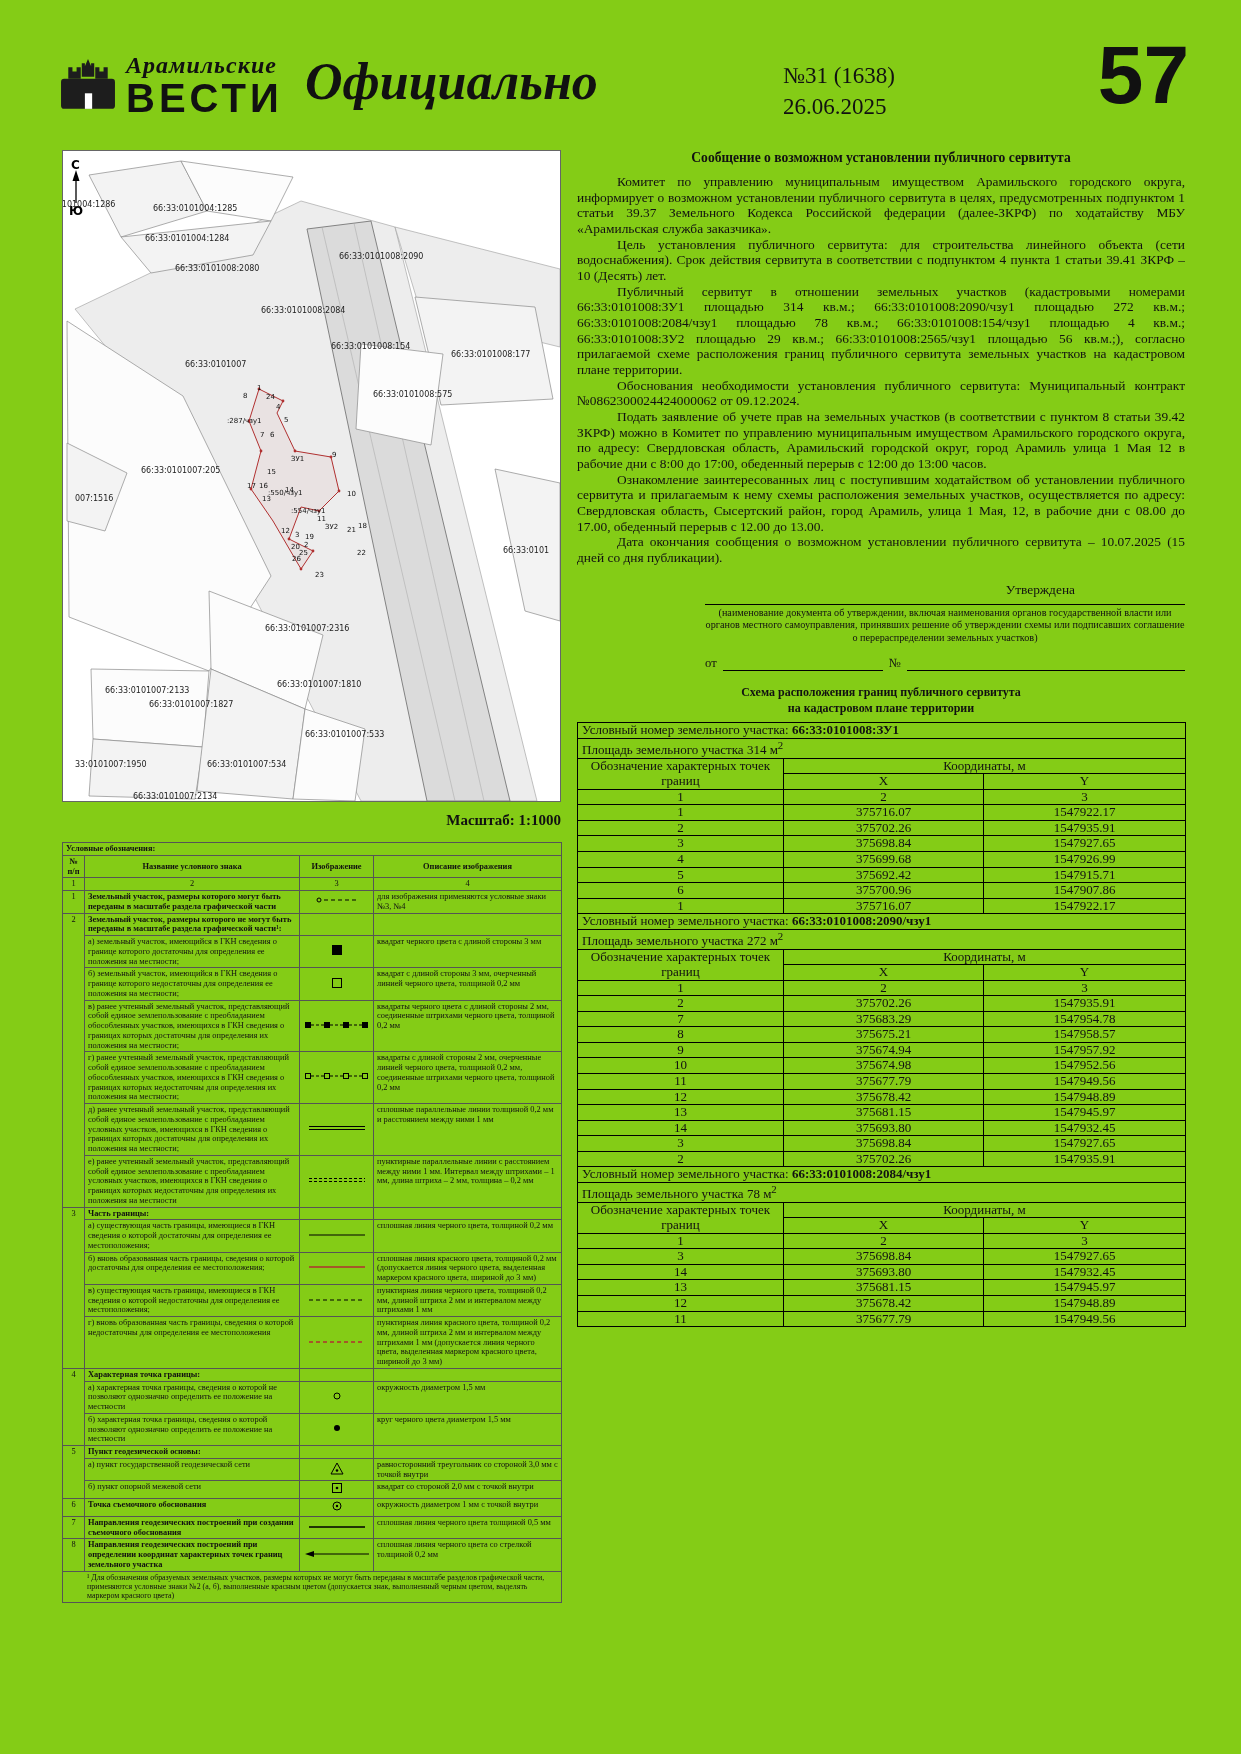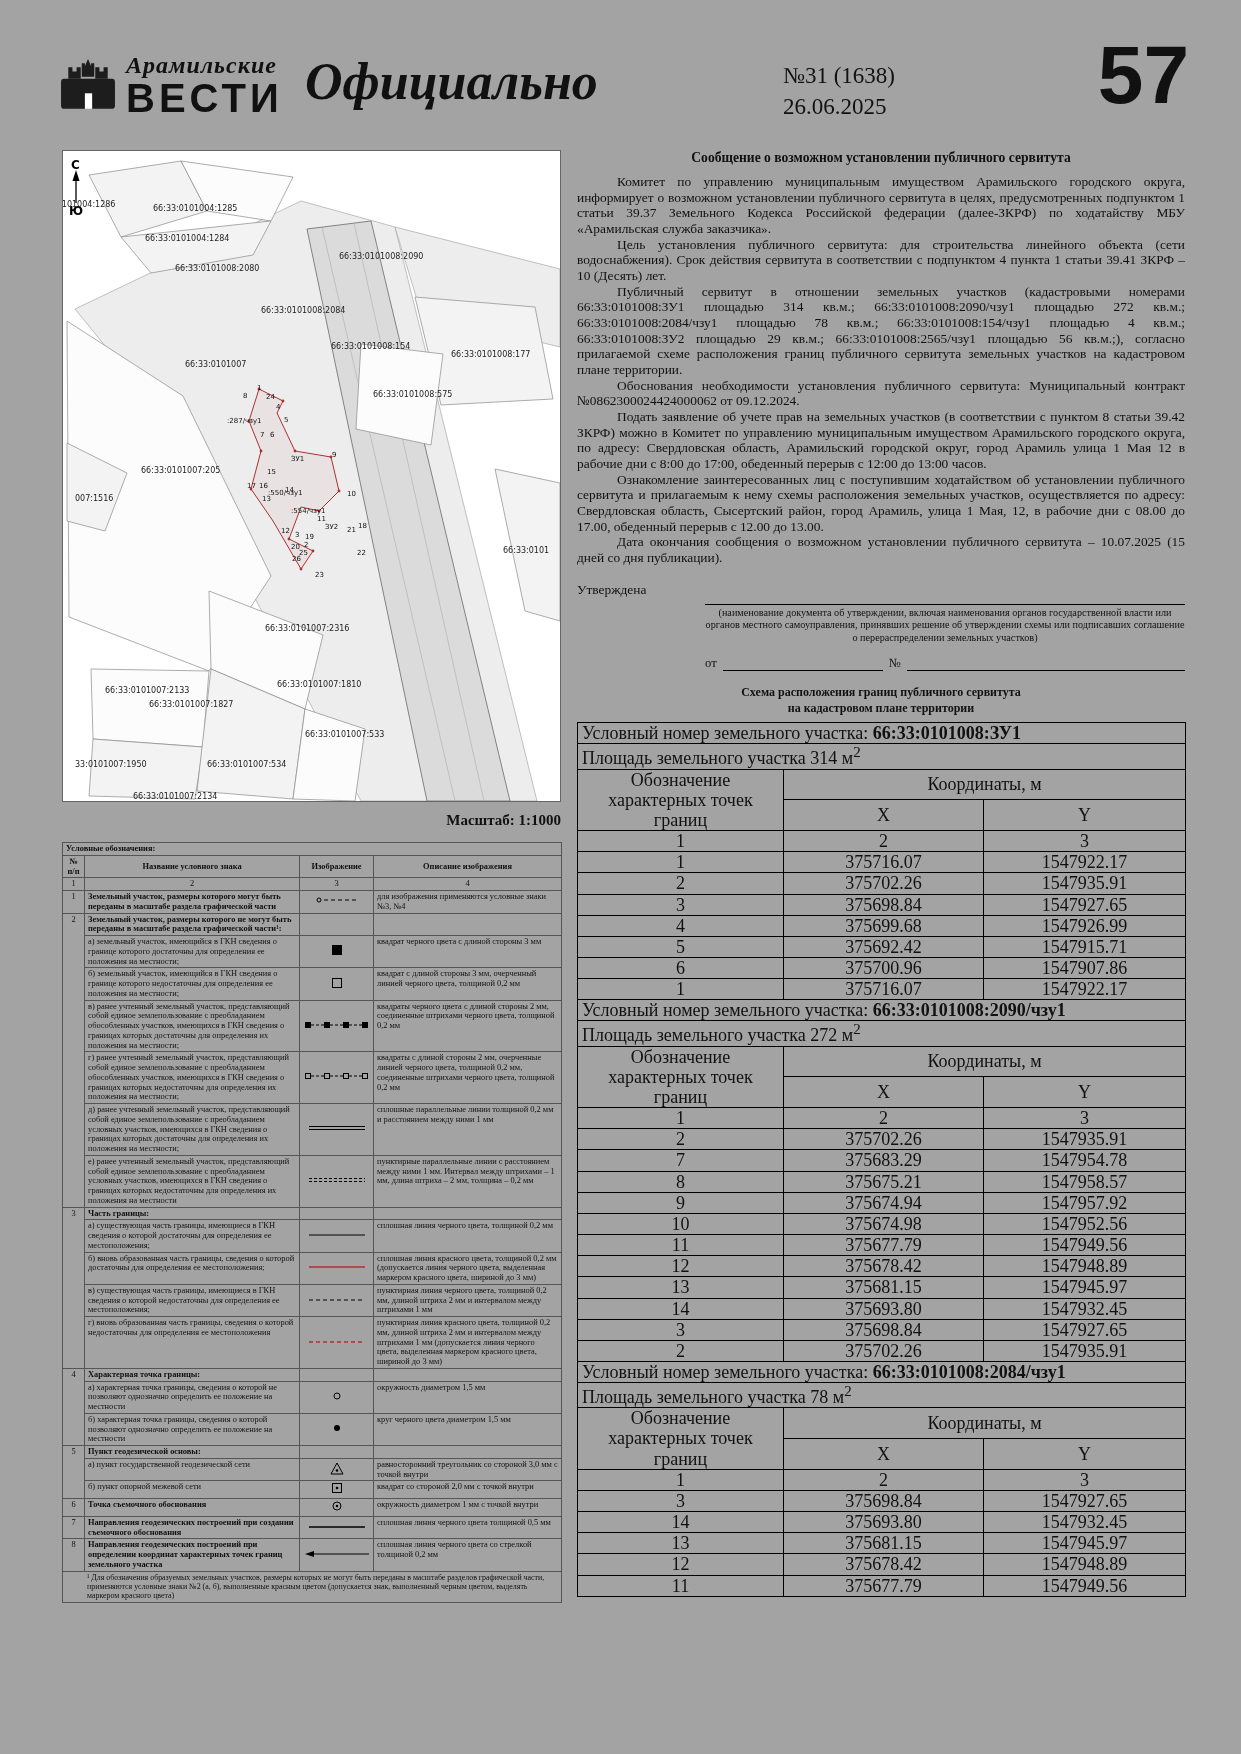--- a/index.html
+++ b/index.html
@@ -1,18 +1,18 @@
 <!DOCTYPE html>
 <html style="--accent-red: #b03030;"><head>
 <meta charset="utf-8">
 <style>
   * { margin:0; padding:0; box-sizing:border-box; }
   html,body { background:#fff; }
   .page {
-    position:relative; width:1241px; height:1754px; background:#a3a3a3;
+    position:relative; width:1241px; height:1754px; background:#84cc16;
     font-family:"Liberation Serif", serif; color:#111; overflow:hidden;
   }
   
   .brand { position:absolute; left:60px; top:52px; display:flex; gap:10px; align-items:center; }
   .brand-top { font-style:italic; font-size:24px; font-weight:bold; letter-spacing:1px; }
   .brand-bottom { font-family:"Liberation Sans", sans-serif; font-weight:900; font-size:40px; letter-spacing:4px; line-height:0.95; }
   .section-title { position:absolute; left:305px; top:52px; font-size:52px; font-style:italic; font-weight:bold; font-family:"Liberation Serif", serif; }
   .issue-block { position:absolute; left:783px; top:60px; font-size:23px; line-height:1.35; }
   .page-num { position:absolute; right:52px; top:28px; font-size:82px; font-weight:bold; font-family:"Liberation Sans", sans-serif; }
   
@@ -36,29 +36,29 @@
   .lt-head td { text-align:center; font-weight:bold; vertical-align:middle; }
   .lt-nums td { text-align:center; }
   .legend-table td.num { text-align:center; }
   .legend-table td.sym { text-align:center; vertical-align:middle; }
   .legend-table td.bold-name { font-weight:bold; }
   .legend-table td.footnote { font-size:7.9px; line-height:1.2;padding-left:24px; }
   
   .right-col { position:absolute; left:577px; top:150px; width:608px; }
   .article-title { font-weight:bold; text-align:center; font-size:13.6px; margin-bottom:8px; }
   .article-body p { text-align:justify; text-indent:40px; font-size:13.4px; line-height:1.17; margin:0; }
-  .approved { margin-top:16px; padding-right:110px; font-size:13.4px; }
+  .approved { margin-top:16px; text-align:right; padding-right:110px; font-size:13.4px; }
   .approve-note { width:480px; margin-left:auto; margin-top:6px; border-top:1px solid #000; padding-top:2px;
                   font-size:10.2px; line-height:1.22; text-align:center; }
   .approve-from { width:480px; margin-left:auto; margin-top:12px; font-size:12.6px; display:flex; align-items:flex-end; gap:6px; }
   .approve-from .blank { border-bottom:1px solid #000; height:14px; display:inline-block; }
   .approve-from .b1 { width:160px; }
   .approve-from .b2 { flex:1; }
   .scheme-title { margin-top:14px; margin-bottom:6px; font-weight:bold; text-align:center; font-size:12px; line-height:1.3; }
-  .coords-table { width:608px; border-collapse:collapse; table-layout:fixed; font-size:18px; line-height:1.12; }
+  .coords-table { width:608px; border-collapse:collapse; table-layout:fixed; font-size:13px; line-height:1.12; }
   .coords-table td { border:1px solid #000; padding:0 4px; height:15.5px; vertical-align:middle; word-wrap:break-word; }
   .coords-table td.c { text-align:center; }
   .coords-table td.cadrow, .coords-table td.arearow { text-align:left; }
 </style>
 </head>
 <body>
 
 <div class="page">
 
   <div class="brand">

